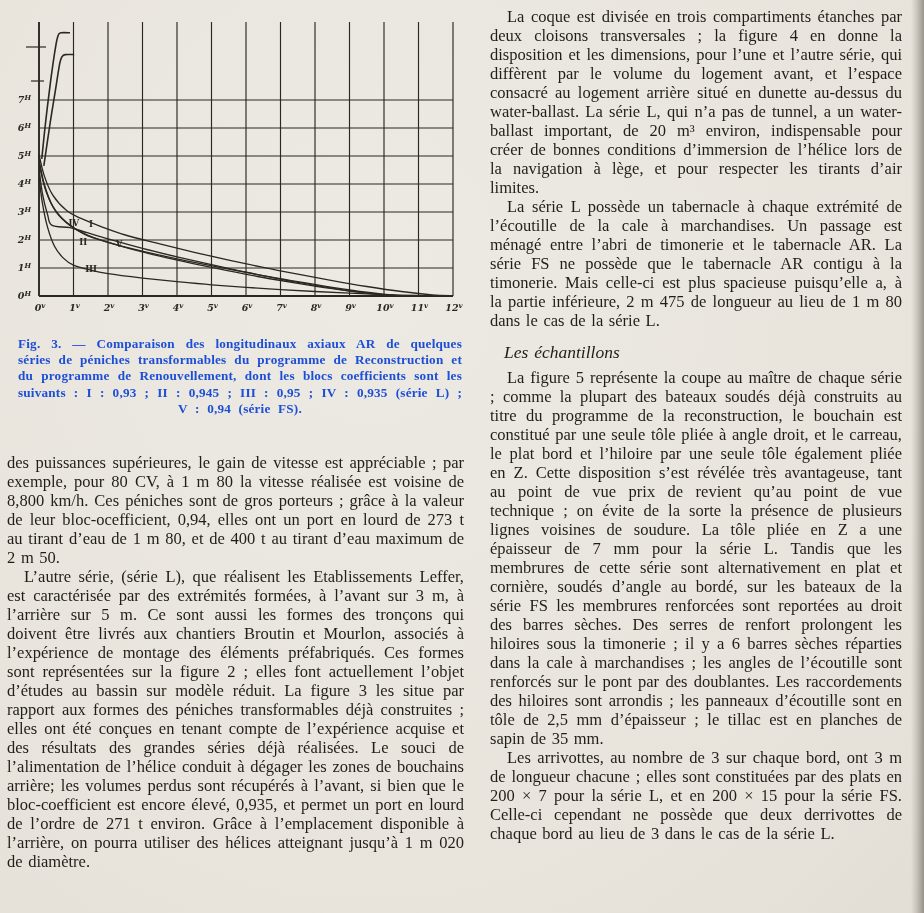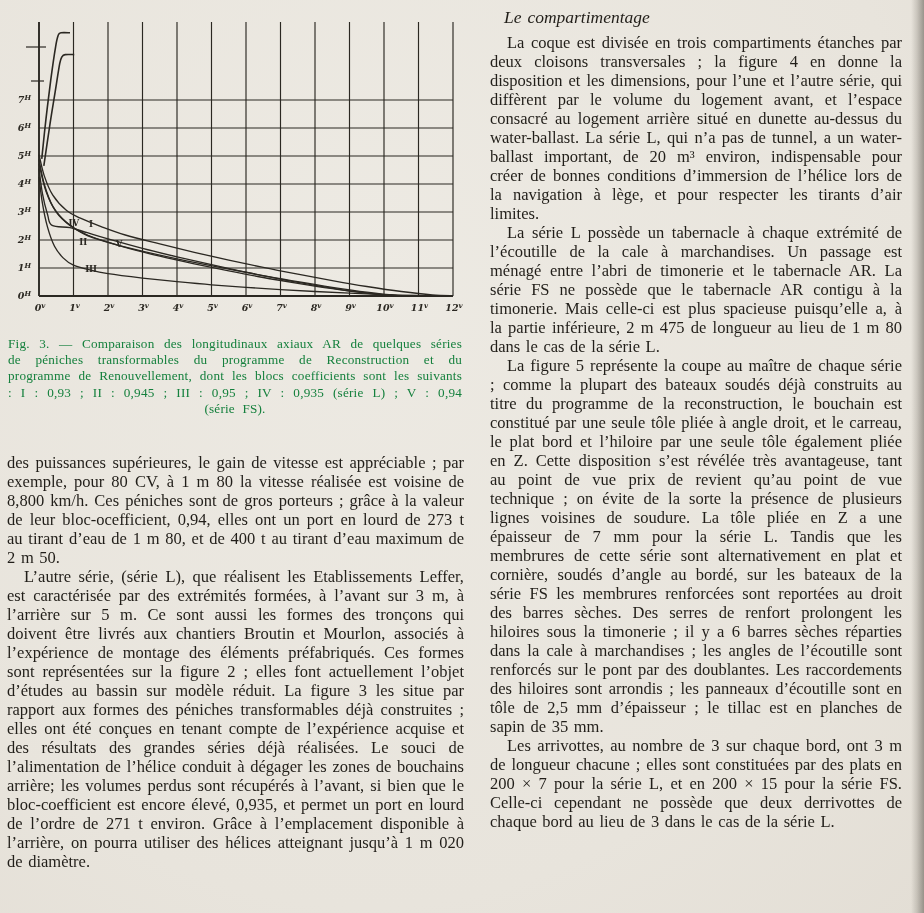--- a/index.html
+++ b/index.html
@@ -15,29 +15,29 @@
     padding:4px 10px 0 6px;
     box-sizing:border-box;
     width:924px;height:913px;
   }
   .col{min-width:0;}
   .col.left{width:460px;flex:none;}
   .col.right{flex:1;padding-top:3px;padding-right:12px;}
 
   figure{margin:0;padding:0;}
   figcaption{
-    margin:10px 4px 0 2px;
-    font-weight:400;
+    margin:10px 4px 0 12px;
+    font-weight:700;
     font-size:13.2px;
     line-height:16.2px;
     text-align:justify;
     text-align-last:center;
     word-spacing:4px;
     letter-spacing:0.2px;
-    color:#15803d;
+    color:#1d4ed8;
   }
 
   .body-text{
     text-align:justify;
     font-size:16.5px;
     line-height:19px;
     word-spacing:1.5px;
     color:#211e19;
   }
   .body-text p{margin:0;}
@@ -130,21 +130,21 @@
         </svg>
       <figcaption>Fig. 3. — Comparaison des longitudinaux axiaux AR de quelques séries de péniches transformables du programme de Reconstruction et du programme de Renouvellement, dont les blocs coefficients sont les suivants :  I :  0,93 ;  II :  0,945 ; III :  0,95 ;  IV :  0,935  (série L) ;  V :  0,94  (série FS).</figcaption>
     </figure>
     <div class="body-text left-text">
         <p><span>des puissances supérieures, le gain de vitesse est appréciable ; par exemple, pour 80 CV, à 1 m 80 la vitesse réalisée est voisine de 8,800 km/h. Ces péniches sont de gros porteurs ; grâce à la valeur de leur bloc-ocefficient, 0,94, elles ont un port en lourd de 273 t au tirant d’eau de 1 m 80, et de 400 t au tirant d’eau maximum de 2 m 50.</span></p>
         <p class="indent"><span>L’autre série, (série L), que réalisent les </span><span class="it">Etablissements Leffer</span><span>, est caractérisée par des extrémités formées, à l’avant sur 3 m, à l’arrière sur 5 m. Ce sont aussi les formes des tronçons qui doivent être livrés aux chantiers </span><span class="it">Broutin</span><span> et </span><span class="it">Mourlon</span><span>, associés à l’expérience de montage des éléments préfabriqués. Ces formes sont représentées sur la figure 2 ; elles font actuellement l’objet d’études au bassin sur modèle réduit. La figure 3 les situe par rapport aux formes des péniches transformables déjà construites ; elles ont été conçues en tenant compte de l’expérience acquise et des résultats des grandes séries déjà réalisées. Le souci de l’alimentation de l’hélice conduit à dégager les zones de bouchains arrière; les volumes perdus sont récupérés à l’avant, si bien que le bloc-coefficient est encore élevé, 0,935, et permet un port en lourd de l’ordre de 271 t environ. Grâce à l’emplacement disponible à l’arrière, on pourra utiliser des hélices atteignant jusqu’à 1 m 020 de diamètre.</span></p>
       </div>
   </div>
 
   <div class="col right body-text">
-      <div class="heading first">Le compartimentage</div>
       <p class="indent"><span>La coque est divisée en trois compartiments étanches par deux cloisons transversales ; la figure 4 en donne la disposition et les dimensions, pour l’une et l’autre série, qui diffèrent par le volume du logement avant, et l’espace consacré au logement arrière situé en dunette au-dessus du water-ballast. La série L, qui n’a pas de tunnel, a un water-ballast important, de 20 m³ environ, indispensable pour créer de bonnes conditions d’immersion de l’hélice lors de la navigation à lège, et pour respecter les tirants d’air limites.</span></p>
       <p class="indent"><span>La série L possède un tabernacle à chaque extrémité de l’écoutille de la cale à marchandises. Un passage est ménagé entre l’abri de timonerie et le tabernacle AR. La série FS ne possède que le tabernacle AR contigu à la timonerie. Mais celle-ci est plus spacieuse puisqu’elle a, à la partie inférieure, 2 m 475 de longueur au lieu de 1 m 80 dans le cas de la série L.</span></p>
+      <div class="heading">Les échantillons</div>
       <p class="indent"><span>La figure 5 représente la coupe au maître de chaque série ; comme la plupart des bateaux soudés déjà construits au titre du programme de la reconstruction, le bouchain est constitué par une seule tôle pliée à angle droit, et le carreau, le plat bord et l’hiloire par une seule tôle également pliée en Z. Cette disposition s’est révélée très avantageuse, tant au point de vue prix de revient qu’au point de vue technique ; on évite de la sorte la présence de plusieurs lignes voisines de soudure. La tôle pliée en Z a une épaisseur de 7 mm pour la série L. Tandis que les membrures de cette série sont alternativement en plat et cornière, soudés d’angle au bordé, sur les bateaux de la série FS les membrures renforcées sont reportées au droit des barres sèches. Des serres de renfort prolongent les hiloires sous la timonerie ; il y a 6 barres sèches réparties dans la cale à marchandises ; les angles de l’écoutille sont renforcés sur le pont par des doublantes. Les raccordements des hiloires sont arrondis ; les panneaux d’écoutille sont en tôle de 2,5 mm d’épaisseur ; le tillac est en planches de sapin de 35 mm.</span></p>
       <p class="indent"><span>Les arrivottes, au nombre de 3 sur chaque bord, ont 3 m de longueur chacune ; elles sont constituées par des plats en 200 × 7 pour la série L, et en 200 × 15 pour la série FS. Celle-ci cependant ne possède que deux derrivottes de chaque bord au lieu de 3 dans le cas de la série L.</span></p>
     </div>
 
   <div class="edge-shadow"></div>
 </div>
 
 </body></html>

